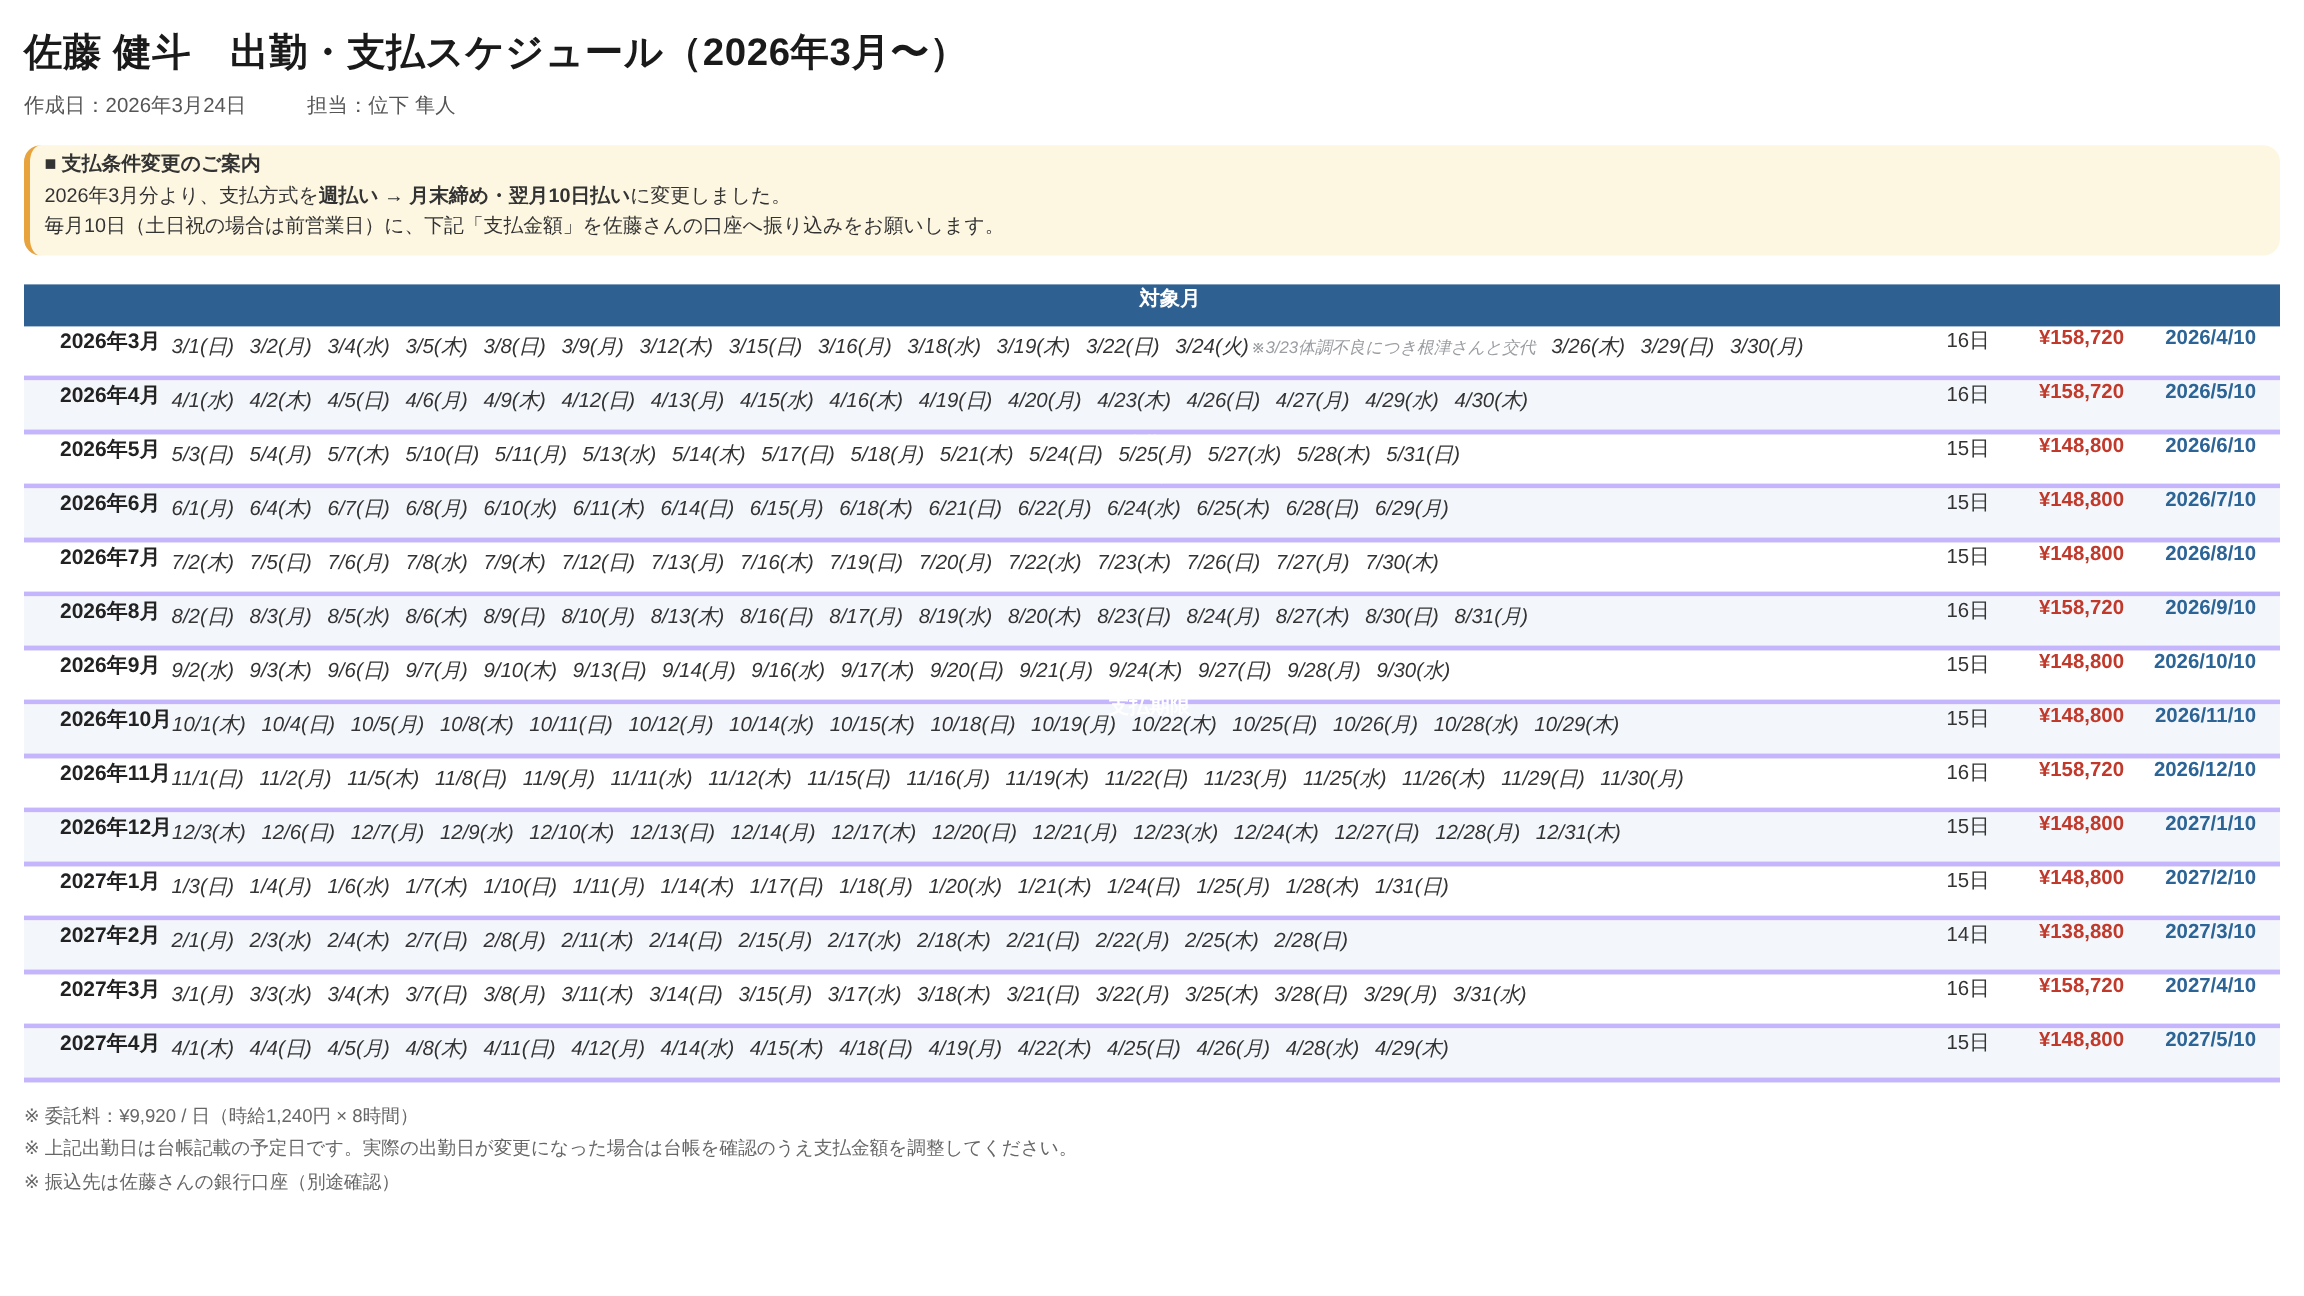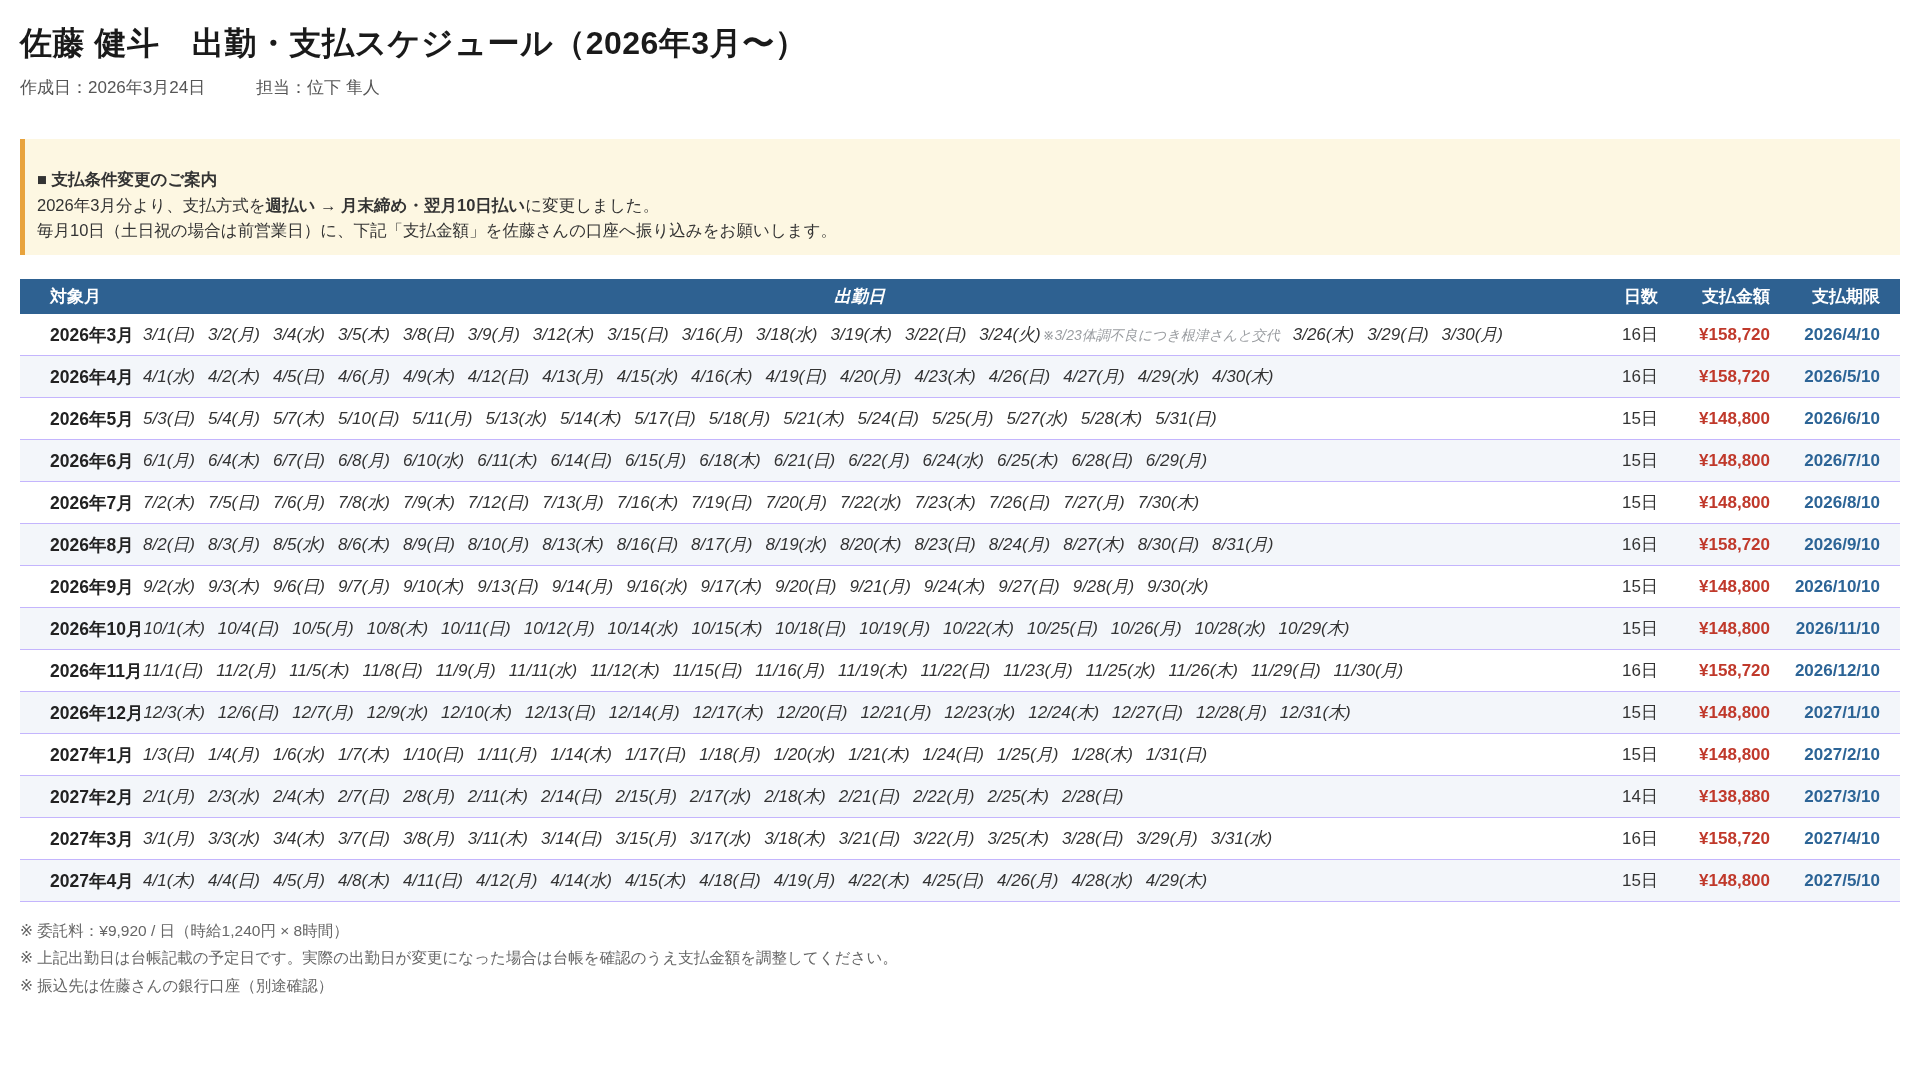--- a/index.html
+++ b/index.html
@@ -11,39 +11,39 @@
   .content{padding:14px 20px 0 20px;}
 
   .page-title{
     font-size:32px;font-weight:bold;color:#1a1a1a;
     margin:8px 0 10px 0;letter-spacing:.5px;
   }
   .meta-line{font-size:17px;color:#555;margin-bottom:4px;}
   .meta-line .meta-item{margin-right:46px;}
 
   .notice-box{
-    margin:40px 0 24px 0;
+    margin:22px 0 24px 0;
     background:var(--notice-bg,#fdf7e2);
     border-left:5px solid var(--notice-border,#e8a33d);
-    border-radius:0;
-    padding:28px 18px 13px 12px;
+    border-radius:14px;
+    padding:4px 18px 13px 12px;
     font-size:16.5px;line-height:1.48;color:#333;
   }
   .notice-heading{font-weight:600;margin-bottom:2px;}
   .notice-line b{font-weight:bold;}
 
   .sched-table{width:100%;}
   .thead{
     display:flex;align-items:center;
     background:var(--header-bg,#2e6191);color:#fff;
-    font-weight:bold;font-size:17px;height:35px;
+    font-weight:bold;font-size:17px;height:35px;flex-direction:column;
   }
   .trow{
-    display:flex;align-items:center;
-    min-height:41px;border-bottom:1px solid #c4b5fd;
+    display:flex;
+    min-height:41px;border-bottom:4px solid #c4b5fd;
     font-size:17px;
   }
   .trow:nth-child(even){background:var(--stripe-bg,#f3f6fa);}
 
   .c-month,.h-month{flex:0 0 123px;padding-left:30px;box-sizing:border-box;}
   .c-month{font-weight:bold;color:#222;font-size:17.5px;white-space:nowrap;}
   .c-dates,.h-dates{flex:1 1 auto;min-width:0;font-style:italic;}
   .h-dates{text-align:center;}
   .c-dates{padding:5px 8px 5px 0;}
   .date{display:inline-block;margin-right:13px;color:#333;white-space:nowrap;}

